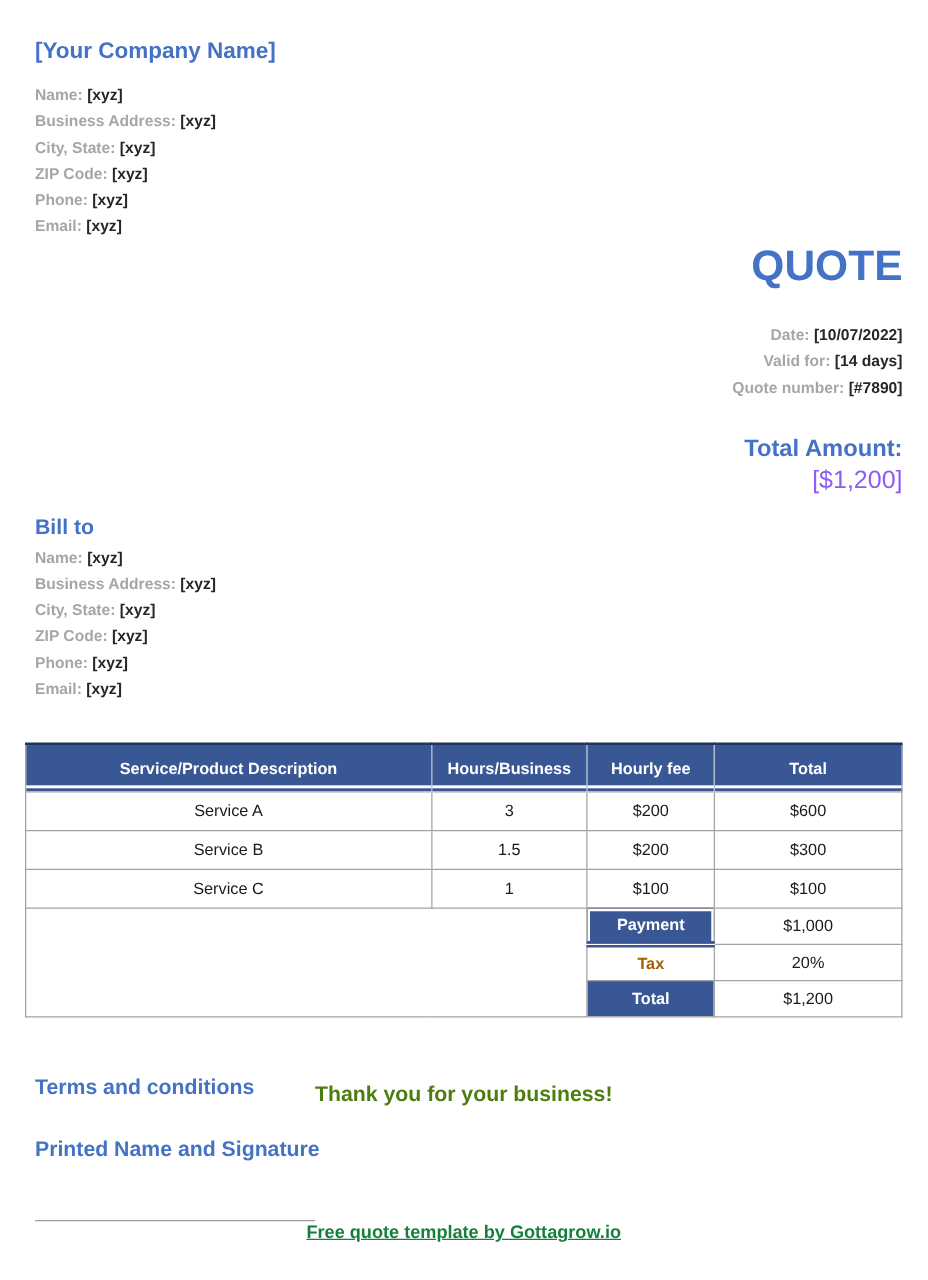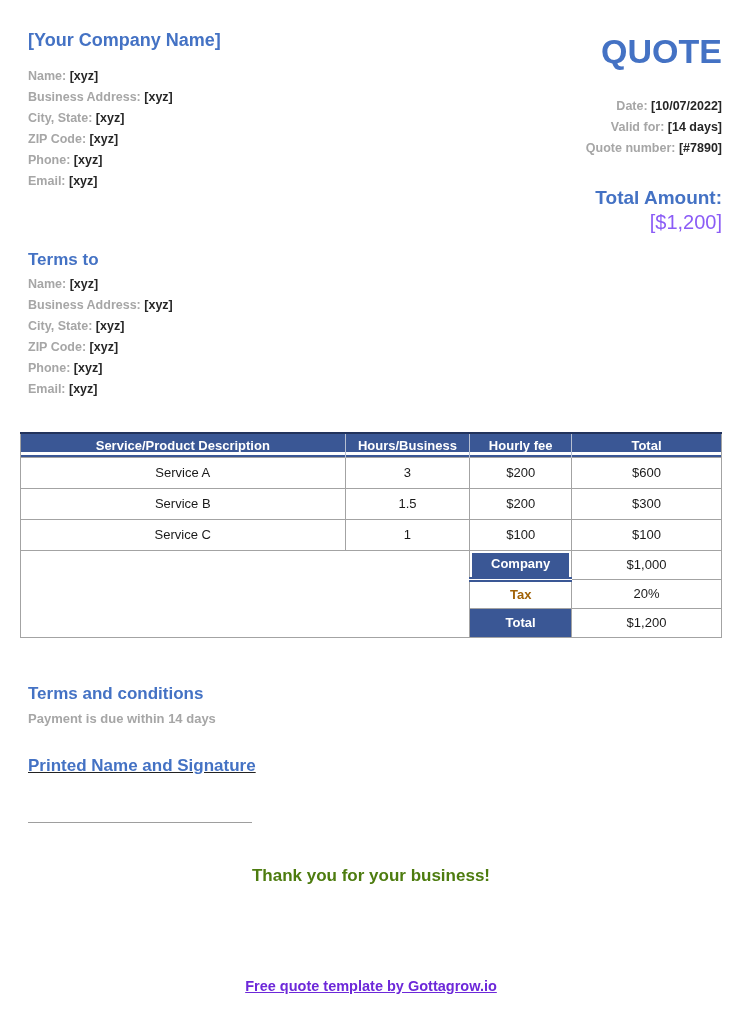--- a/index.html
+++ b/index.html
@@ -10,20 +10,21 @@
     margin:0 auto;
     background:#ffffff;
     font-family:"Liberation Sans", sans-serif;
     color:#222222;
     overflow:hidden;
   }
   
   .top {
     display:flex; justify-content:space-between;
     padding:30px 20px 0 28px;
+    flex-direction:column;
   }
   .company-name {
     font-size:18px; font-weight:700; color:#4472C4;
     margin-bottom:15px;
   }
   .field-line {
     font-size:12.5px; font-weight:700; line-height:21px;
   }
   .field-line .lbl { color:#A6A6A6; }
   .field-line .val { color:#262626; }
@@ -52,21 +53,21 @@
     border-collapse:collapse; table-layout:fixed;
     border:1.5px solid #A3A3A3;
     border-top:2.5px solid #22335C;
   }
   .quote-table th {
     background:linear-gradient(to bottom,
       #3A5795 0, #3A5795 calc(100% - 5px),
       #ffffff calc(100% - 5px), #ffffff calc(100% - 2px),
       #3A5795 calc(100% - 2px), #3A5795 100%);
     color:#ffffff; font-size:13px; font-weight:700;
-    height:24px; text-align:center;
+    height:38px; text-align:center;
     border-right:1px solid #B6BFD2;
   }
   .quote-table th:last-child { border-right:none; }
   .quote-table td {
     border:1px solid #A3A3A3;
     height:31px; text-align:center;
     font-size:13px; color:#1a1a1a; font-weight:400;
     background:#ffffff;
   }
   .quote-table tr.summary td { height:29px; }
@@ -79,37 +80,37 @@
   }
   td.tax-label-cell { color:#a16207; font-weight:700; }
   td.total-value-cell { font-weight:400;text-align:center; }
   td.empty-cell { background:#ffffff; }
   
   .terms { padding:46px 20px 0 28px; }
   .terms-body {
     margin-top:7px;
     font-size:13px; font-weight:700; color:#A6A6A6;
   }
-  .printed-name { padding:30px 32px 0 28px;text-decoration:underline; }
+  .printed-name { padding:30px 32px 0 28px; }
   .signature-line {
     margin:46px 0 0 28px;
     width:224px; height:1px;
     border-bottom:1.2px solid #9E9E9E;
   }
   .thank-you {
     position:absolute; top:866px; left:0; width:100%;
     text-align:center;
     font-size:17px; font-weight:700; color:#4d7c0f;
   }
   .footer-link-wrap {
     position:absolute; top:977px; left:0; width:100%;
     text-align:center;
   }
   .footer-link {
-    font-size:14.5px; font-weight:700; color:#6d28d9;
+    font-size:14.5px; font-weight:700; color:#15803d;
     text-decoration:underline; cursor:pointer;
   }
 </style>
 </head>
 <body>
 
 <div class="page">
 
   <div class="top">
     <div>
@@ -155,21 +156,21 @@
           <span class="lbl">Quote number:</span>
           <span class="val">[#7890]</span>
         </div>
       </div>
       <div class="total-amount-label">Total Amount:</div>
       <div class="total-amount-value">[$1,200]</div>
     </div>
   </div>
 
   <div class="bill-to">
-    <div class="section-heading">Terms to</div>
+    <div class="section-heading">Bill to</div>
     <div class="field-line">
       <span class="lbl">Name:</span>
       <span class="val">[xyz]</span>
     </div>
     <div class="field-line">
       <span class="lbl">Business Address:</span>
       <span class="val">[xyz]</span>
     </div>
     <div class="field-line">
       <span class="lbl">City, State:</span>
@@ -218,37 +219,36 @@
         <td>$300</td>
       </tr>
       <tr>
         <td>Service C</td>
         <td>1</td>
         <td>$100</td>
         <td>$100</td>
       </tr>
       <tr class="summary">
         <td class="empty-cell" colspan="2" rowspan="3"></td>
-        <td class="accent-cell subtotal-cell">Company</td>
+        <td class="accent-cell subtotal-cell">Payment</td>
         <td>$1,000</td>
       </tr>
       <tr class="summary">
         <td class="tax-label-cell">Tax</td>
         <td>20%</td>
       </tr>
       <tr class="summary">
         <td class="accent-cell">Total</td>
         <td class="total-value-cell">$1,200</td>
       </tr>
     </tbody>
   </table>
 
   <div class="terms">
     <div class="section-heading">Terms and conditions</div>
-    <div class="terms-body">Payment is due within 14 days</div>
   </div>
 
   <div class="printed-name">
     <div class="section-heading">Printed Name and Signature</div>
   </div>
   <div class="signature-line"></div>
 
   <div class="thank-you">Thank you for your business!</div>
 
   <div class="footer-link-wrap">

